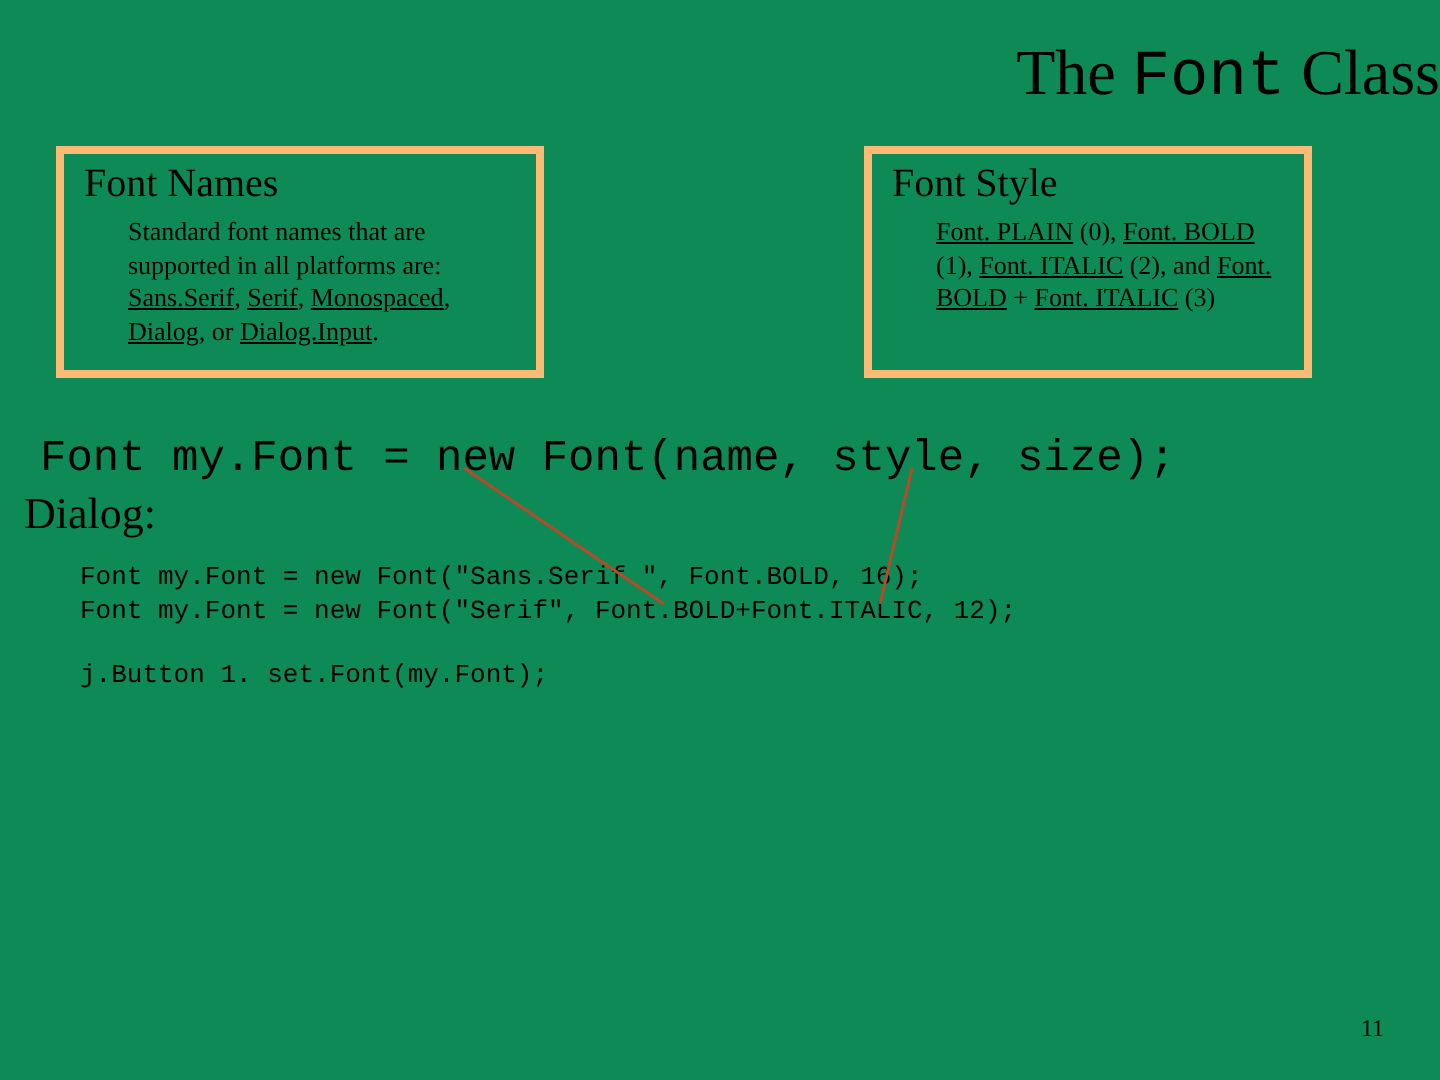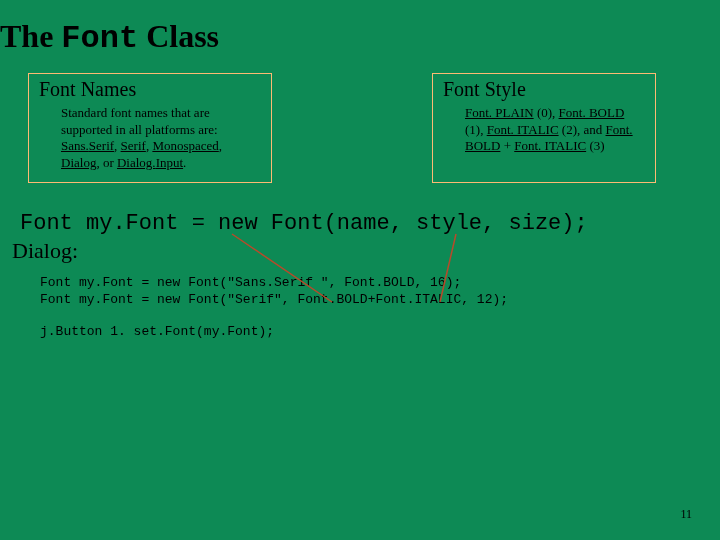--- a/index.html
+++ b/index.html
@@ -6,38 +6,37 @@
   body {
     background: #0d8a55;
     width: 720px;
     height: 540px;
     font-family: Georgia, 'Times New Roman', serif;
     color: #000;
     position: relative;
     overflow: hidden;
   }
   .title {
-    text-align: left;
+    text-align: right;
     font-size: 32px;
     padding-top: 18px;
     padding-bottom: 16px;
-    font-weight: bold;
   }
   .title .mono {
     font-family: 'Courier New', monospace;
   }
   .row {
     display: flex;
     flex-direction: row;
     justify-content: flex-start;
     padding: 0 28px;
     gap: 0;
   }
   .box {
-    border: 1px solid #fdba74;
+    border: 4px solid #fdba74;
     padding: 4px 10px 10px 10px;
   }
   .box.left {
     width: 244px;
     margin-right: 160px;
   }
   .box.right {
     width: 224px;
   }
   .box-heading {

